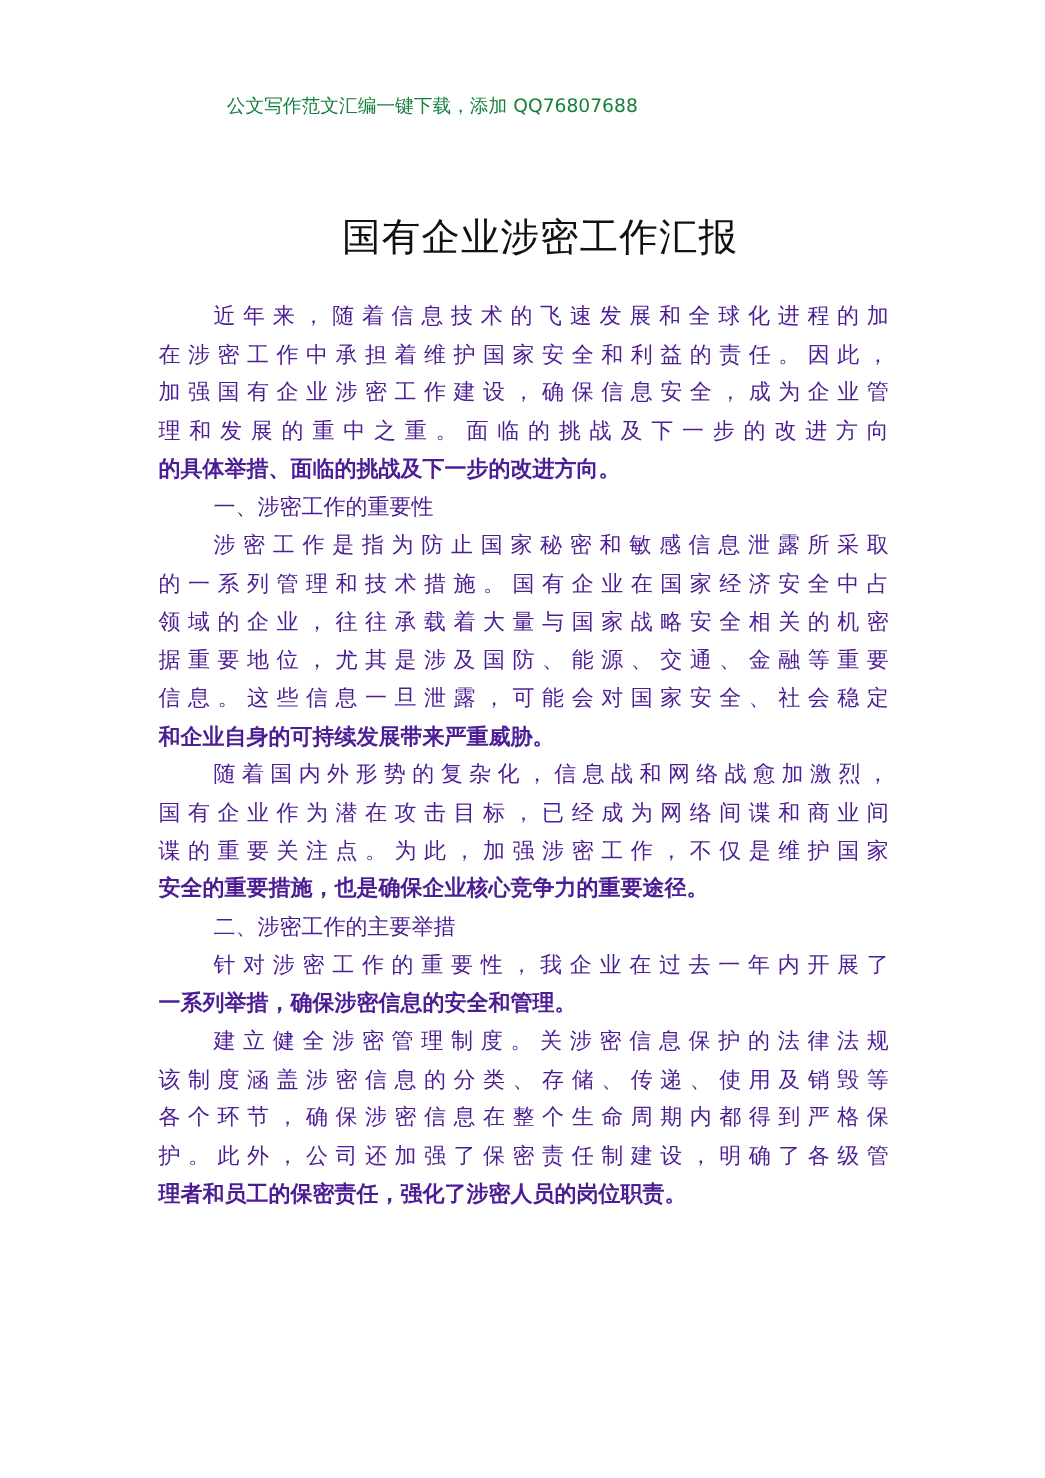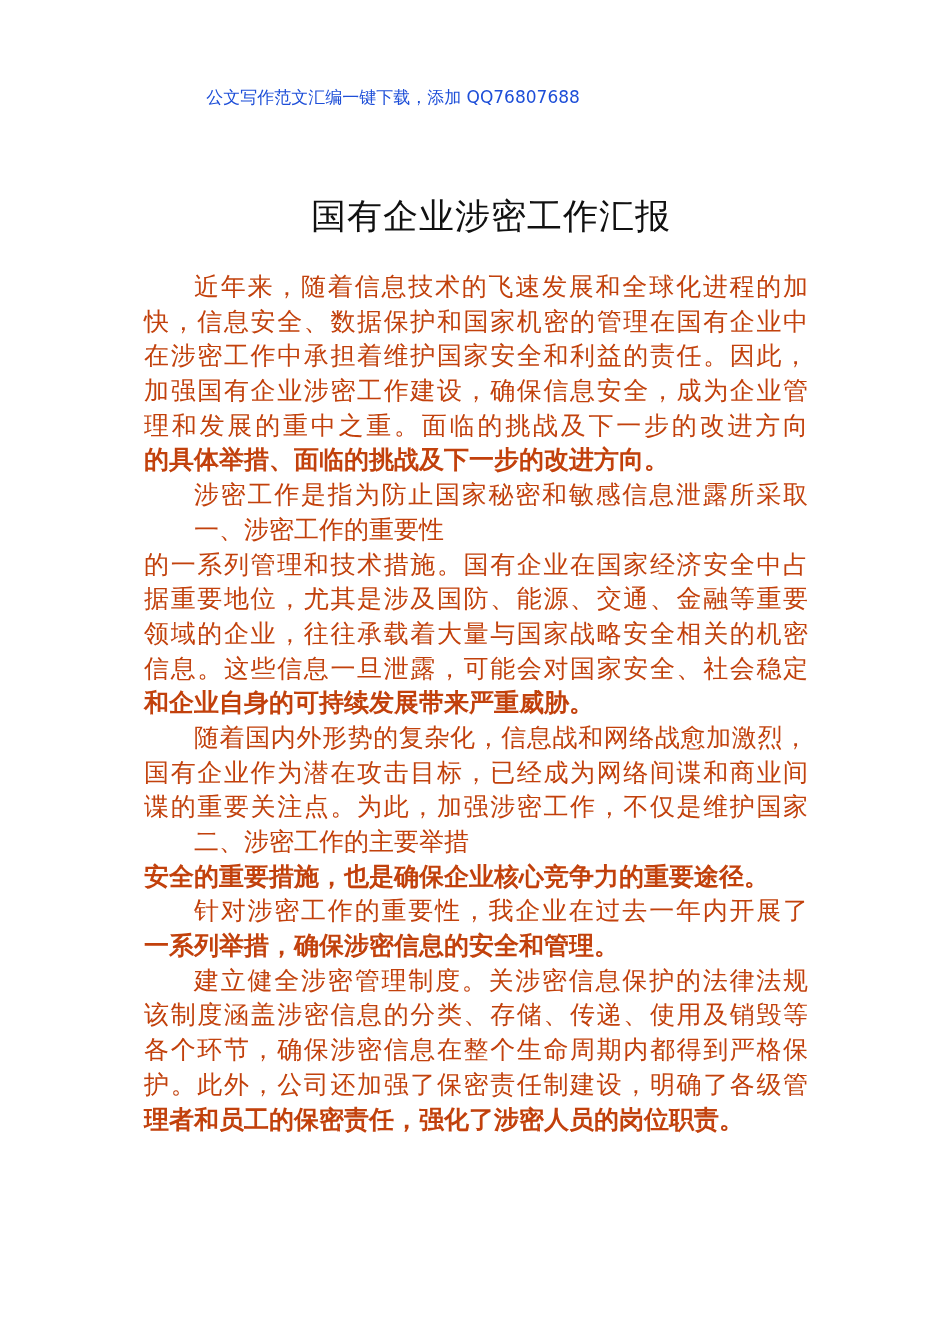--- a/index.html
+++ b/index.html
@@ -16,42 +16,42 @@
     color: #111111;
   }
   .header-banner {
     position: absolute;
     top: 86px;
     left: 0;
     width: 786px;
     text-align: center;
     font-size: 17px;
     line-height: 22px;
-    color: #1d4ed8;
+    color: #15803d;
     letter-spacing: 0px;
   }
   .doc-title {
     position: absolute;
     top: 178px;
     left: 0;
     width: 950px;
     text-align: center;
     font-size: 35px;
     line-height: 44px;
     color: #111111;
     letter-spacing: 1px;
   }
   .doc-body {
     position: absolute;
     top: 270px;
     left: 144px;
     width: 664px;
-    font-size: 25px;
+    font-size: 20px;
     line-height: 34.7px;
-    color: #c2410c;
+    color: #4c1d95;
   }
   .line {
     display: block;
     white-space: nowrap;
     height: 34.7px;
     text-align: justify;
     text-align-last: justify;
   }
   .line.last {
     text-align-last: left;
@@ -66,37 +66,36 @@
 </style>
 </head>
 <body>
 
 <div class="header-banner">公文写作范文汇编一键下载，添加 QQ76807688</div>
 
 <h1 class="doc-title" style="margin:16px;font-weight:normal;">国有企业涉密工作汇报</h1>
 
 <div class="doc-body">
   <span class="line indent">近年来，随着信息技术的飞速发展和全球化进程的加</span>
-  <span class="line">快，信息安全、数据保护和国家机密的管理在国有企业中</span>
   <span class="line">在涉密工作中承担着维护国家安全和利益的责任。因此，</span>
   <span class="line">加强国有企业涉密工作建设，确保信息安全，成为企业管</span>
   <span class="line">理和发展的重中之重。面临的挑战及下一步的改进方向</span>
   <span class="line last">的具体举措、面临的挑战及下一步的改进方向。</span>
+  <span class="line indent heading">一、涉密工作的重要性</span>
   <span class="line indent">涉密工作是指为防止国家秘密和敏感信息泄露所采取</span>
-  <span class="line indent heading">一、涉密工作的重要性</span>
   <span class="line">的一系列管理和技术措施。国有企业在国家经济安全中占</span>
+  <span class="line">领域的企业，往往承载着大量与国家战略安全相关的机密</span>
   <span class="line">据重要地位，尤其是涉及国防、能源、交通、金融等重要</span>
-  <span class="line">领域的企业，往往承载着大量与国家战略安全相关的机密</span>
   <span class="line">信息。这些信息一旦泄露，可能会对国家安全、社会稳定</span>
   <span class="line last">和企业自身的可持续发展带来严重威胁。</span>
   <span class="line indent">随着国内外形势的复杂化，信息战和网络战愈加激烈，</span>
   <span class="line">国有企业作为潜在攻击目标，已经成为网络间谍和商业间</span>
   <span class="line">谍的重要关注点。为此，加强涉密工作，不仅是维护国家</span>
+  <span class="line last">安全的重要措施，也是确保企业核心竞争力的重要途径。</span>
   <span class="line indent heading">二、涉密工作的主要举措</span>
-  <span class="line last">安全的重要措施，也是确保企业核心竞争力的重要途径。</span>
   <span class="line indent">针对涉密工作的重要性，我企业在过去一年内开展了</span>
   <span class="line last">一系列举措，确保涉密信息的安全和管理。</span>
   <span class="line indent">建立健全涉密管理制度。关涉密信息保护的法律法规</span>
   <span class="line">该制度涵盖涉密信息的分类、存储、传递、使用及销毁等</span>
   <span class="line">各个环节，确保涉密信息在整个生命周期内都得到严格保</span>
   <span class="line">护。此外，公司还加强了保密责任制建设，明确了各级管</span>
   <span class="line last">理者和员工的保密责任，强化了涉密人员的岗位职责。</span>
 </div>
 
 </body></html>

